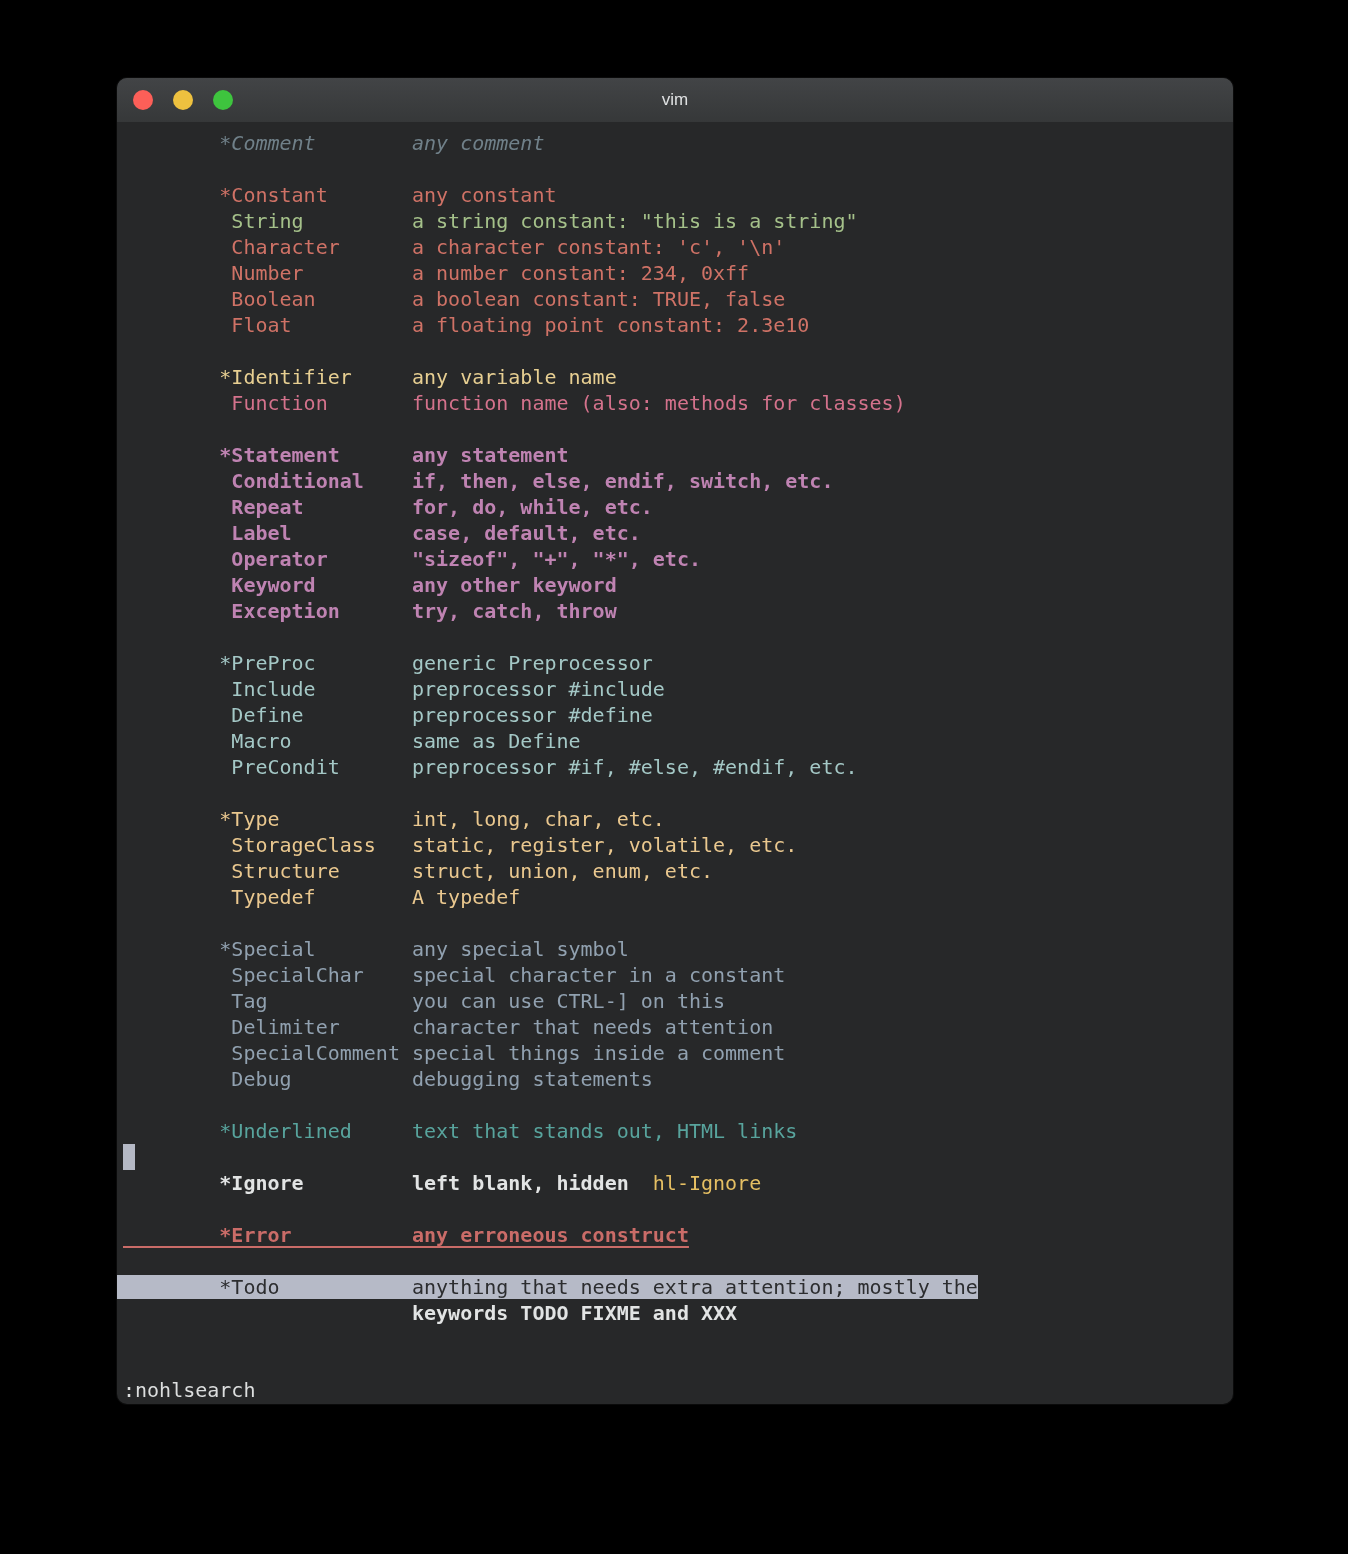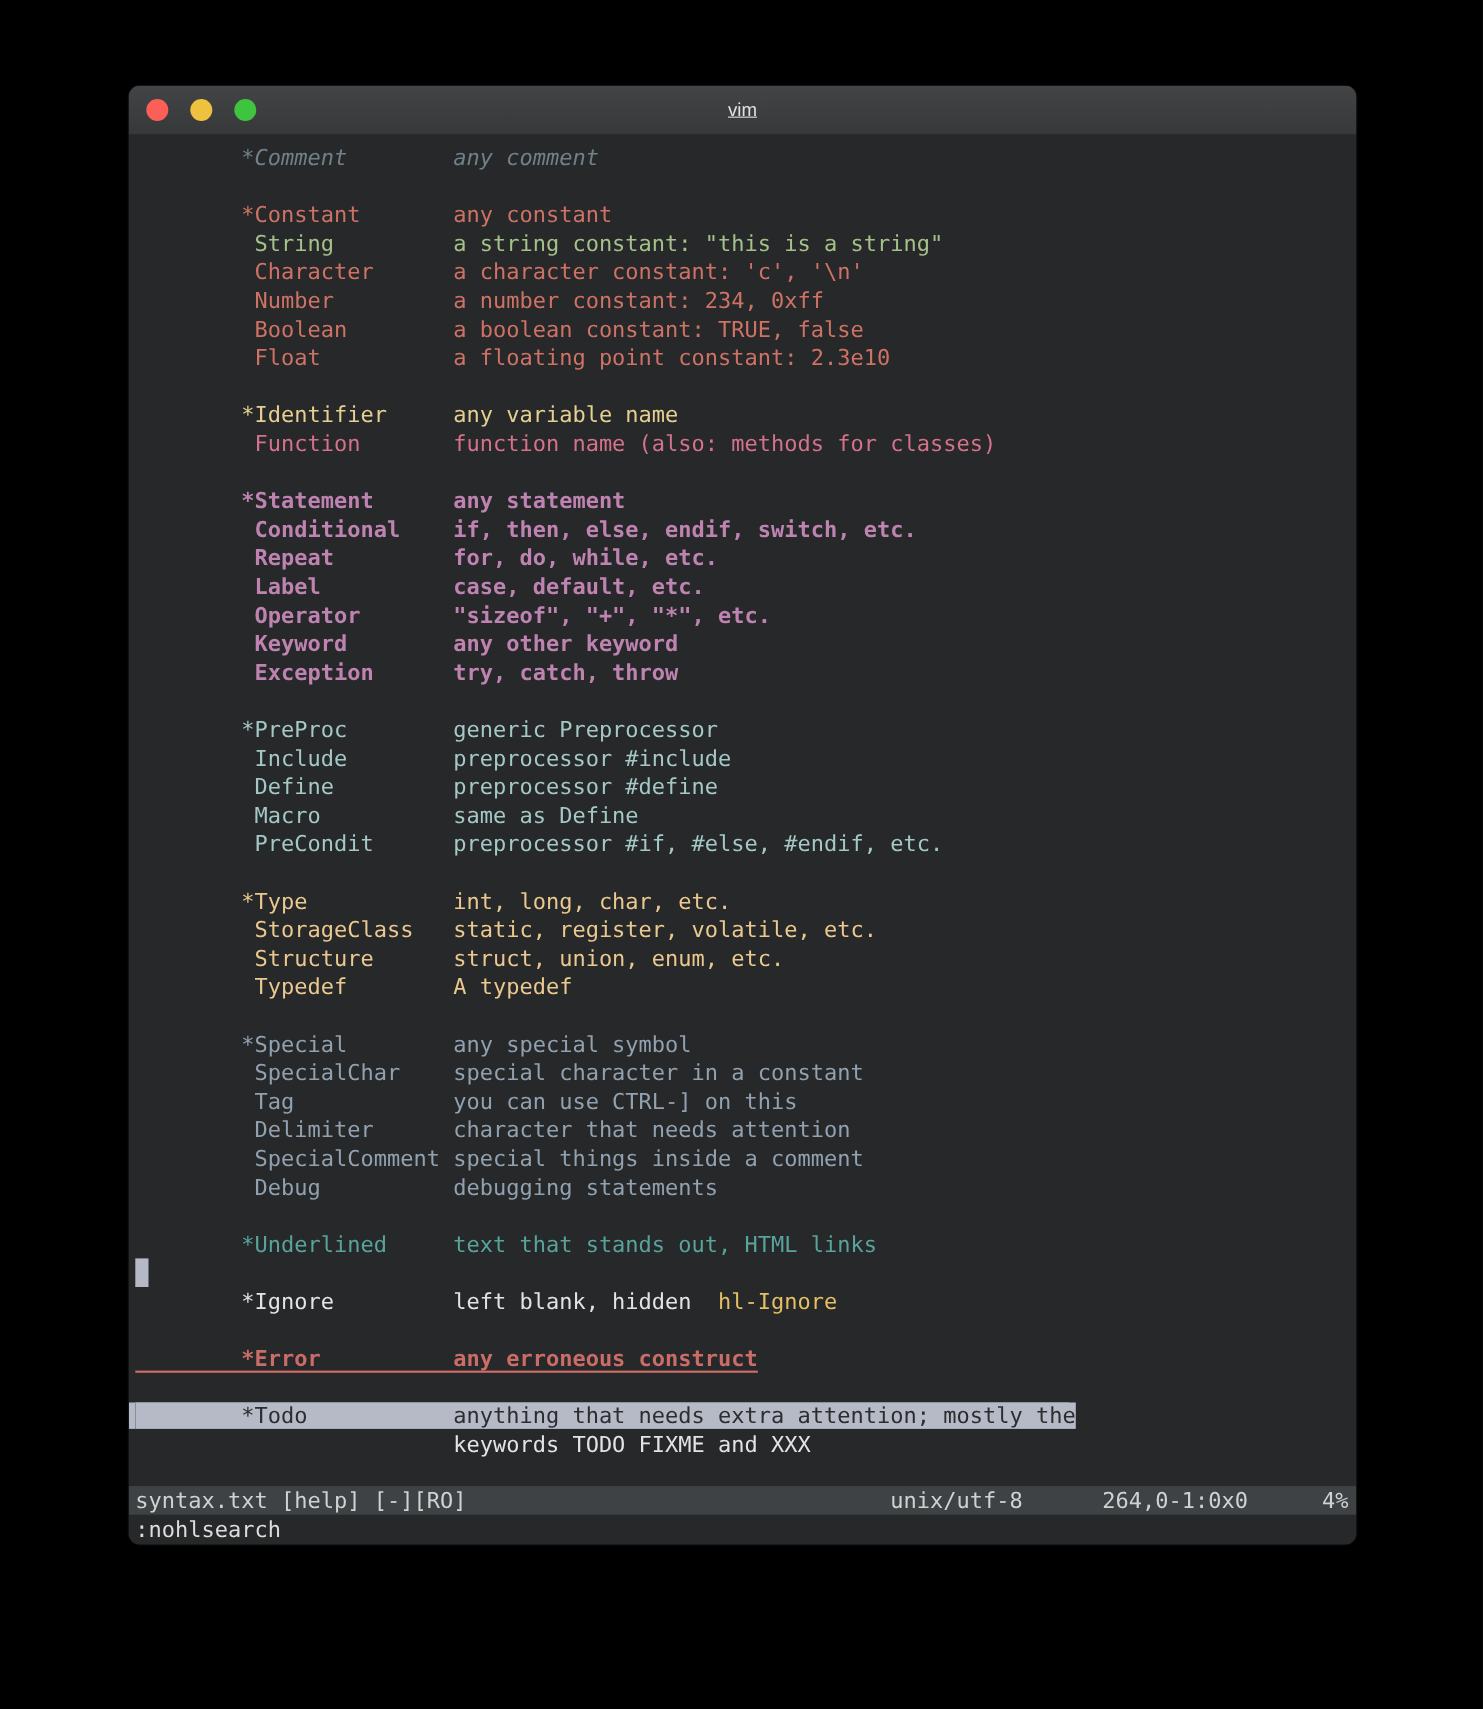--- a/index.html
+++ b/index.html
@@ -9,36 +9,36 @@
     position:absolute;left:117px;top:78px;width:1116px;height:1326px;
     background:var(--bg);border-radius:10px;overflow:hidden;
     display:flex;flex-direction:column;
     box-shadow:0 0 0 1px #0a0a0a;
   }
   .titlebar{
     flex:0 0 44px;height:44px;position:relative;
     background:linear-gradient(var(--titlebar-top),var(--titlebar-bottom));
     display:flex;align-items:center;justify-content:center;
   }
-  .title{color:var(--title-text);font:17px "Liberation Sans",sans-serif;text-decoration:underline;}
+  .title{color:var(--title-text);font:17px "Liberation Sans",sans-serif;}
   .lights{position:absolute;left:16px;top:0;height:100%;display:flex;align-items:center;gap:20px;}
   .light{width:20px;height:20px;border-radius:50%;}
   .light.close{background:var(--close);}
   .light.minimize{background:var(--minimize);}
   .light.zoom{background:var(--zoom);}
 
   .buffer{
     flex:1 1 auto;padding:8px 1px 0 6px;
     font:20px/26px "DejaVu Sans Mono",monospace;
     white-space:pre;color:var(--normal);
     overflow:hidden;
   }
   .line{height:26px;}
 
-  .c-normal{color:var(--normal);}
+  .c-normal{color:var(--normal);font-weight:bold;}
   .c-comment{color:var(--comment);font-style:italic;}
   .c-constant{color:var(--constant);}
   .c-string{color:var(--string);}
   .c-identifier{color:var(--identifier);}
   .c-function{color:var(--function);}
   .c-statement{color:var(--statement);font-weight:bold;}
   .c-preproc{color:var(--preproc);}
   .c-type{color:var(--type);}
   .c-special{color:var(--special);}
   .c-underlined{color:var(--underlined);}
@@ -71,21 +71,15 @@
     <div class="lights">
       <span class="light close"></span>
       <span class="light minimize"></span>
       <span class="light zoom"></span>
     </div>
     <span class="title">vim</span>
   </div>
 
   <div class="buffer"><div class="line"><span class="c-comment">        *Comment        any comment</span></div><div class="line"></div><div class="line"><span class="c-constant">        *Constant       any constant</span></div><div class="line"><span class="c-string">         String         a string constant: "this is a string"</span></div><div class="line"><span class="c-constant">         Character      a character constant: 'c', '\n'</span></div><div class="line"><span class="c-constant">         Number         a number constant: 234, 0xff</span></div><div class="line"><span class="c-constant">         Boolean        a boolean constant: TRUE, false</span></div><div class="line"><span class="c-constant">         Float          a floating point constant: 2.3e10</span></div><div class="line"></div><div class="line"><span class="c-identifier">        *Identifier     any variable name</span></div><div class="line"><span class="c-function">         Function       function name (also: methods for classes)</span></div><div class="line"></div><div class="line"><span class="c-statement">        *Statement      any statement</span></div><div class="line"><span class="c-statement">         Conditional    if, then, else, endif, switch, etc.</span></div><div class="line"><span class="c-statement">         Repeat         for, do, while, etc.</span></div><div class="line"><span class="c-statement">         Label          case, default, etc.</span></div><div class="line"><span class="c-statement">         Operator       "sizeof", "+", "*", etc.</span></div><div class="line"><span class="c-statement">         Keyword        any other keyword</span></div><div class="line"><span class="c-statement">         Exception      try, catch, throw</span></div><div class="line"></div><div class="line"><span class="c-preproc">        *PreProc        generic Preprocessor</span></div><div class="line"><span class="c-preproc">         Include        preprocessor #include</span></div><div class="line"><span class="c-preproc">         Define         preprocessor #define</span></div><div class="line"><span class="c-preproc">         Macro          same as Define</span></div><div class="line"><span class="c-preproc">         PreCondit      preprocessor #if, #else, #endif, etc.</span></div><div class="line"></div><div class="line"><span class="c-type">        *Type           int, long, char, etc.</span></div><div class="line"><span class="c-type">         StorageClass   static, register, volatile, etc.</span></div><div class="line"><span class="c-type">         Structure      struct, union, enum, etc.</span></div><div class="line"><span class="c-type">         Typedef        A typedef</span></div><div class="line"></div><div class="line"><span class="c-special">        *Special        any special symbol</span></div><div class="line"><span class="c-special">         SpecialChar    special character in a constant</span></div><div class="line"><span class="c-special">         Tag            you can use CTRL-] on this</span></div><div class="line"><span class="c-special">         Delimiter      character that needs attention</span></div><div class="line"><span class="c-special">         SpecialComment special things inside a comment</span></div><div class="line"><span class="c-special">         Debug          debugging statements</span></div><div class="line"></div><div class="line"><span class="c-underlined">        *Underlined     text that stands out, HTML links</span></div><div class="line"><span class="c-cursor"> </span></div><div class="line"><span class="c-normal">        *Ignore         left blank, hidden  </span><span class="c-tag">hl-Ignore</span></div><div class="line"></div><div class="line"><span class="c-error">        *Error          any erroneous construct</span></div><div class="line"></div><div class="line"><span class="c-todo">        *Todo           anything that needs extra attention; mostly the</span></div><div class="line"><span class="c-normal">                        keywords TODO FIXME and XXX</span></div><div class="line"></div></div>
 
-  <div class="statusbar">
-    <span class="s-file">syntax.txt [help] [-][RO]</span>
-    <span class="s-enc">unix/utf-8</span>
-    <span class="s-pos">264,0-1:0x0</span>
-    <span class="s-pct">4%</span>
-  </div>
 
   <div class="cmdline">:nohlsearch</div>
 </div>
 
 </body></html>

